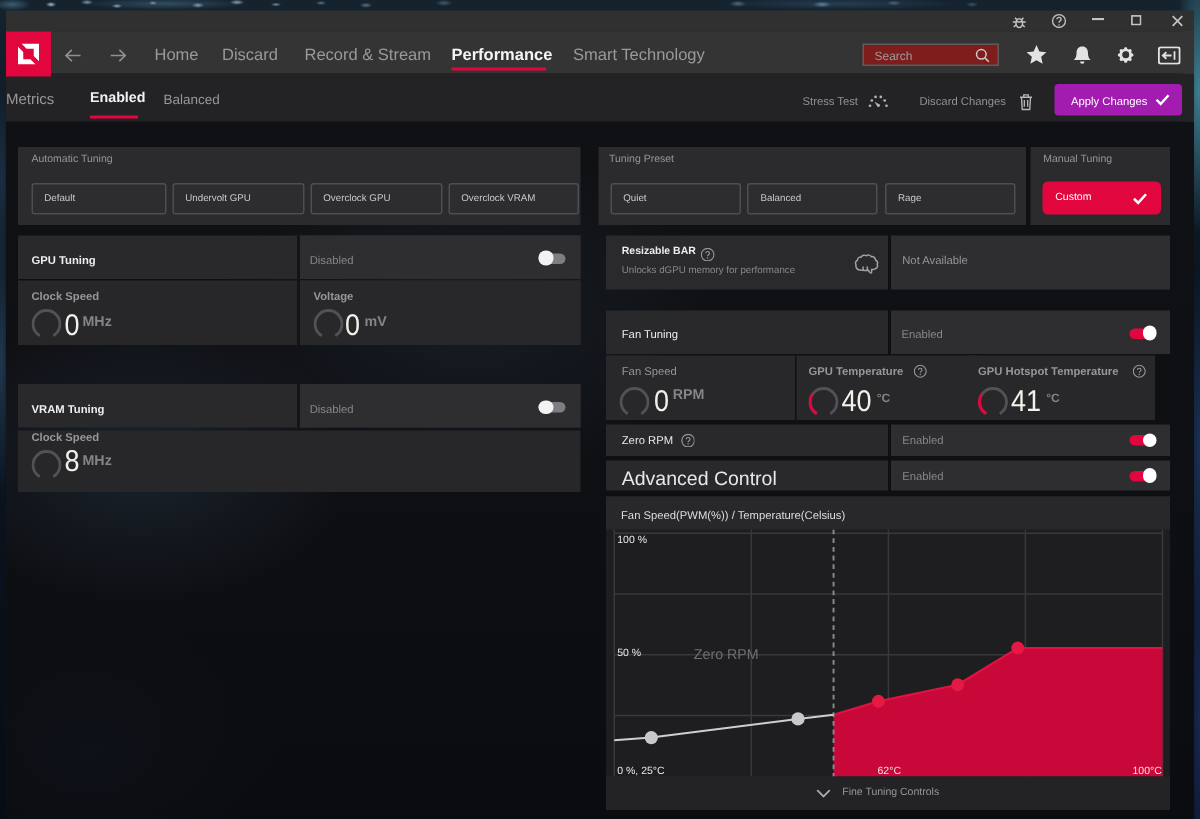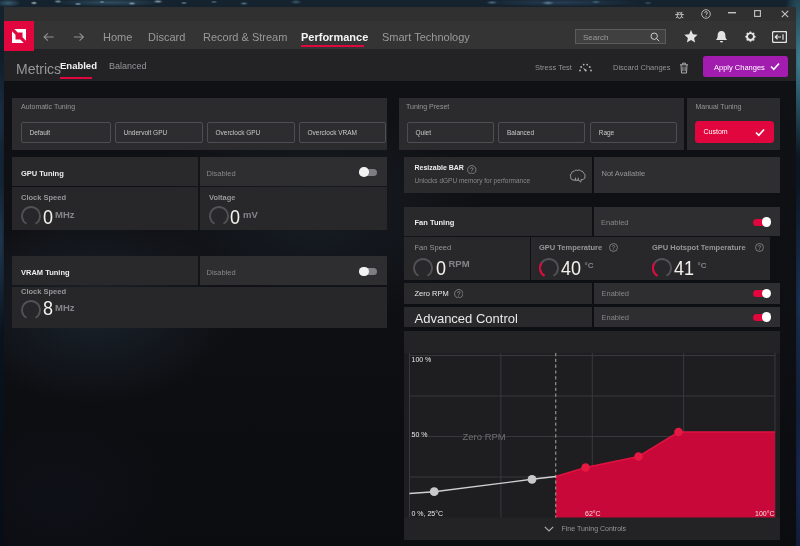--- a/index.html
+++ b/index.html
@@ -93,21 +93,21 @@
 </svg>
 <svg class="abs" style="left:72.5px;top:31.5px" width="11.5" height="10" viewBox="0 0 14 12" fill="none" stroke="#909090" stroke-width="1.3">
   <path d="M1 6 H12.5 M8 1.5 L12.8 6 L8 10.5"></path>
 </svg>
 <div class="navitem" style="left:103px">Home</div>
 <div class="navitem" style="left:148px">Discard</div>
 <div class="navitem" style="left:203px">Record &amp; Stream</div>
 <div class="navitem" style="left:301px;color:#f5f5f5;font-weight:bold">Performance</div>
 <div class="abs" style="left:301px;top:45px;width:63px;height:2px;background:#e2063e"></div>
 <div class="navitem" style="left:382px">Smart Technology</div>
-<div class="abs" style="left:575px;top:28.5px;width:91px;height:15px;border:1px solid #5c5c5e;background:#404040">
+<div class="abs" style="left:575px;top:28.5px;width:91px;height:15px;border:1px solid #5c5c5e;background:#7f1d1d">
   <span style="position:absolute;left:7px;top:3px;font-size:8px;color:#9b9b9d">Search</span>
   <svg style="position:absolute;right:5px;top:2.5px" width="10" height="10" viewBox="0 0 10 10" fill="none" stroke="#cccccc" stroke-width="1">
     <circle cx="4.2" cy="4.2" r="3.2"></circle>
       <path d="M6.6 6.6 L9.2 9.2"></path>
   </svg>
 </div>
 <svg class="abs" style="left:684px;top:30px" width="14" height="13" viewBox="0 0 14 13" fill="#e3e3e3">
   <path d="M7 0 L8.9 4.3 L13.6 4.8 L10.1 7.9 L11.1 12.5 L7 10.1 L2.9 12.5 L3.9 7.9 L0.4 4.8 L5.1 4.3 Z"></path>
 </svg>
 <svg class="abs" style="left:715px;top:29.5px" width="13" height="14" viewBox="0 0 13 14" fill="#e3e3e3">
@@ -116,21 +116,21 @@
 </svg>
 <svg class="abs" style="left:744px;top:29.5px" width="13" height="13" viewBox="0 0 24 24" fill="#e3e3e3">
   <path d="M12 8a4 4 0 1 0 0 8 4 4 0 0 0 0-8zm9.4 5.6l-2.1 1a7.6 7.6 0 0 1-.6 1.5l.8 2.2-1.7 1.7-2.2-.8c-.5.3-1 .5-1.5.6l-1 2.1h-2.4l-1-2.1c-.5-.1-1-.3-1.5-.6l-2.2.8-1.7-1.7.8-2.2c-.3-.5-.5-1-.6-1.5l-2.1-1v-2.4l2.1-1c.1-.5.3-1 .6-1.5l-.8-2.2 1.7-1.7 2.2.8c.5-.3 1-.5 1.5-.6l1-2.1h2.4l1 2.1c.5.1 1 .3 1.5.6l2.2-.8 1.7 1.7-.8 2.2c.3.5.5 1 .6 1.5l2.1 1z" fill-rule="evenodd"></path>
   <circle cx="12" cy="12" r="4.2" fill="#343434"></circle>
 </svg>
 <svg class="abs" style="left:772px;top:30.5px" width="15" height="12" viewBox="0 0 15 12">
   <rect x="0.5" y="0.5" width="14" height="11" rx="1.5" fill="none" stroke="#e3e3e3" stroke-width="1.4"></rect>
   <path d="M11 3.2 V8.8 M9 6 H3.4 M5.6 3.8 L3.2 6 L5.6 8.2" fill="none" stroke="#e3e3e3" stroke-width="1.2"></path>
 </svg>
 
-<div class="abs" style="left:16px;top:61px;font-size:14px;color:#97979a">Metrics</div>
+<div class="abs" style="left:4px;top:61px;font-size:10px;color:#97979a">Metrics</div>
 <div class="abs" style="left:60px;top:60px;font-size:9.5px;color:#f2f2f2;font-weight:bold">Enabled</div>
 <div class="abs" style="left:60px;top:77px;width:32px;height:2px;background:#e2063e"></div>
 <div class="abs" style="left:109px;top:61px;font-size:9px;color:#97979a">Balanced</div>
 <div class="abs" style="left:535px;top:62.5px;font-size:7.5px;color:#929295">Stress Test</div>
 <svg class="abs" style="left:578px;top:61.5px" width="15" height="11" viewBox="0 0 15 11" fill="#b5b5b5">
   <circle cx="2" cy="8.5" r="0.9"></circle>
     <circle cx="3.2" cy="5" r="0.9"></circle>
     <circle cx="5.7" cy="2.6" r="0.9"></circle>
   <circle cx="9.2" cy="2.6" r="0.9"></circle>
     <circle cx="11.8" cy="5" r="0.9"></circle>
@@ -228,21 +228,21 @@
   <svg class="abs" style="left:164.5px;top:12px" width="17" height="14" viewBox="0 0 17 14" fill="none" stroke="#a2a2a4" stroke-width="1">
     <path d="M4.1 11 C2.3 10.7 1.3 9.2 1.7 7.7 C1 6.5 1.4 5 2.6 4.5 C2.6 3.1 3.8 2.1 5.2 2.3 C5.9 1.1 7.5 0.8 8.5 1.5 C9.6 0.7 11.2 1 11.9 2.1 C13.3 1.9 14.6 2.9 14.7 4.3 C15.8 4.8 16.3 6.1 15.8 7.2 C16.4 8.4 15.8 9.8 14.5 10.2 C13.8 10.6 12.9 10.7 12.1 10.6 L12.1 12.3 C12.1 13.1 11.1 13.1 10.8 12.5 L10 11.2 C7.9 11.4 5.7 11.3 4.1 11 Z"></path>
     <path d="M6.4 11.2 V8.6 M9.2 11.3 V8.7"></path>
   </svg>
 </div>
 <div class="abs" style="left:593.5px;top:156.5px;width:186.5px;height:36px;background:#2e2e30">
   <span class="abs" style="left:8px;top:12.5px;font-size:7.5px;color:#97979a">Not Available</span>
 </div>
 
 <div class="abs" style="left:404px;top:206.5px;width:188px;height:29px;background:#29292b">
-  <span class="abs" style="left:10.5px;top:11px;font-size:7.5px;font-weight:bold;color:#ededee">Fan Tuning</span>
+  <span class="abs" style="left:10.5px;top:11px;font-size:7.5px;font-weight:normal;color:#ededee">Fan Tuning</span>
 </div>
 <div class="abs" style="left:593.5px;top:206.5px;width:186.5px;height:29px;background:#2e2e30">
   <span class="abs" style="left:7.5px;top:11px;font-size:7.5px;color:#87878a">Enabled</span>
   <div class="abs" style="left:159px;top:12px;width:17.5px;height:7px;border-radius:3.5px;background:#e2063e"></div>
   <div class="abs" style="left:168px;top:10.75px;width:9.5px;height:9.5px;border-radius:50%;background:#fff"></div>
 </div>
 
 <div class="abs" style="left:404px;top:236.5px;width:125.5px;height:43px;background:#28282a">
   <span class="abs" style="left:10.5px;top:6px;font-size:7.5px;font-weight:normal;color:#97979a">Fan Speed</span>
   <svg class="abs" style="left:9px;top:21px" width="20" height="20" viewBox="0 0 20 20" fill="none">
@@ -297,20 +297,23 @@
 <div class="abs" style="left:404px;top:306.5px;width:188px;height:20.5px;background:#29292b">
   <span class="abs" style="left:10.5px;top:4.5px;font-size:13px;color:#e8e8e9">Advanced Control</span>
 </div>
 <div class="abs" style="left:593.5px;top:306.5px;width:186.5px;height:20.5px;background:#2e2e30">
   <span class="abs" style="left:8px;top:6px;font-size:7.5px;color:#87878a">Enabled</span>
   <div class="abs" style="left:159px;top:7px;width:17.5px;height:7px;border-radius:3.5px;background:#e2063e"></div>
   <div class="abs" style="left:168px;top:5.75px;width:9.5px;height:9.5px;border-radius:50%;background:#fff"></div>
 </div>
 
 <div class="abs" style="left:404px;top:331px;width:376px;height:209px;background:#232326">
+  <div class="abs" style="left:0;top:0;width:376px;height:22px;background:#28282a">
+    <span class="abs" style="left:10px;top:8px;font-size:7.5px;color:#dededf">Fan Speed(PWM(%)) / Temperature(Celsius)</span>
+  </div>
   <svg class="abs" style="left:0;top:22px" width="376" height="187" viewBox="0 0 376 187">
     <rect x="0" y="0" width="376" height="164.5" fill="#1e1e21"></rect>
 
     <g stroke="#39393d" stroke-width="1">
       <line x1="5.5" y1="0" x2="5.5" y2="164.5"></line>
       <line x1="96.9" y1="0" x2="96.9" y2="164.5"></line>
       <line x1="188.3" y1="0" x2="188.3" y2="164.5"></line>
       <line x1="279.6" y1="0" x2="279.6" y2="164.5"></line>
       <line x1="371" y1="0" x2="371" y2="164.5"></line>
       <line x1="5.5" y1="2.5" x2="371" y2="2.5"></line>

